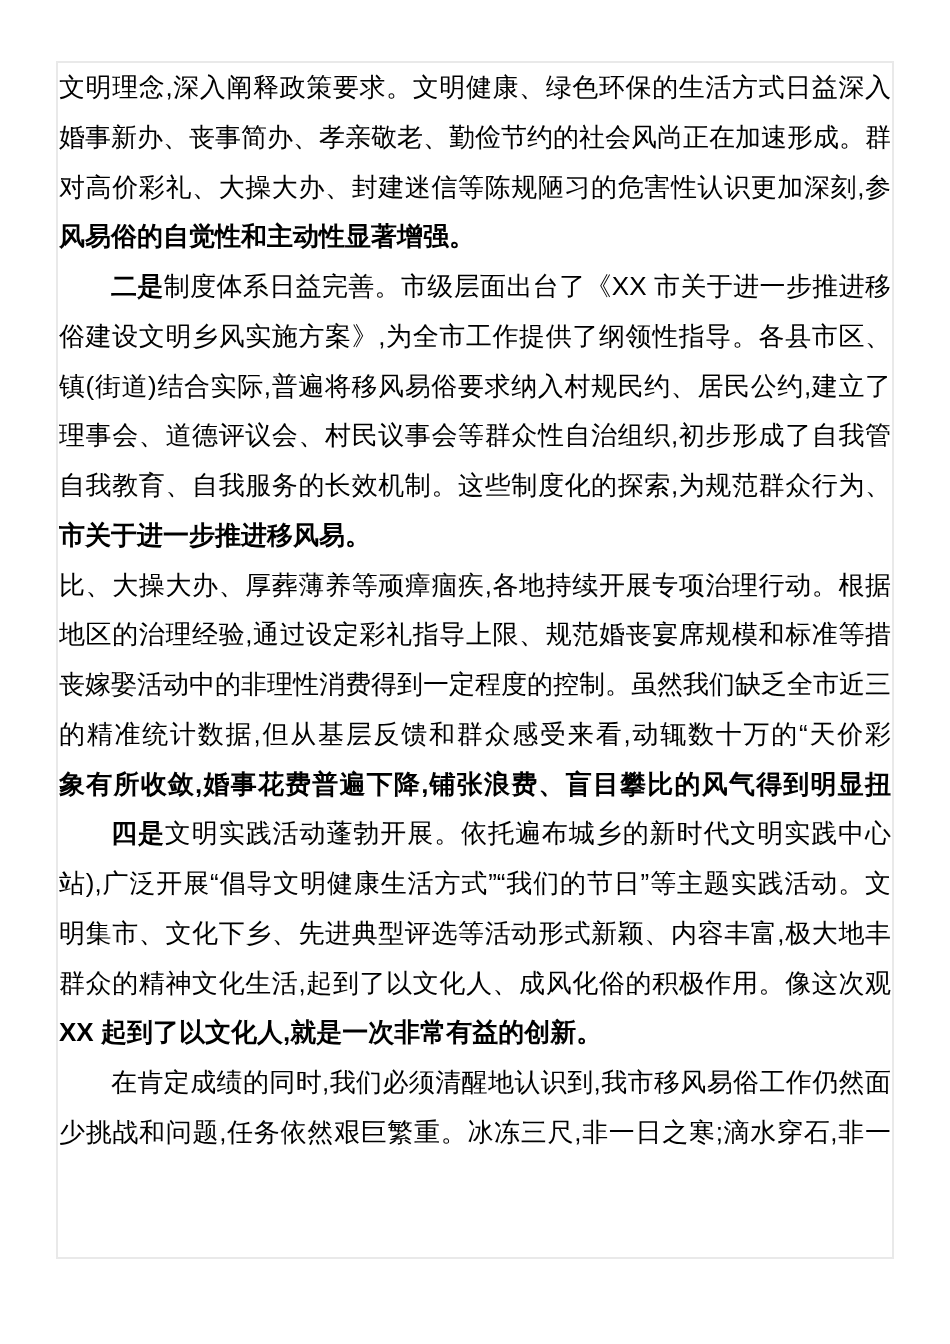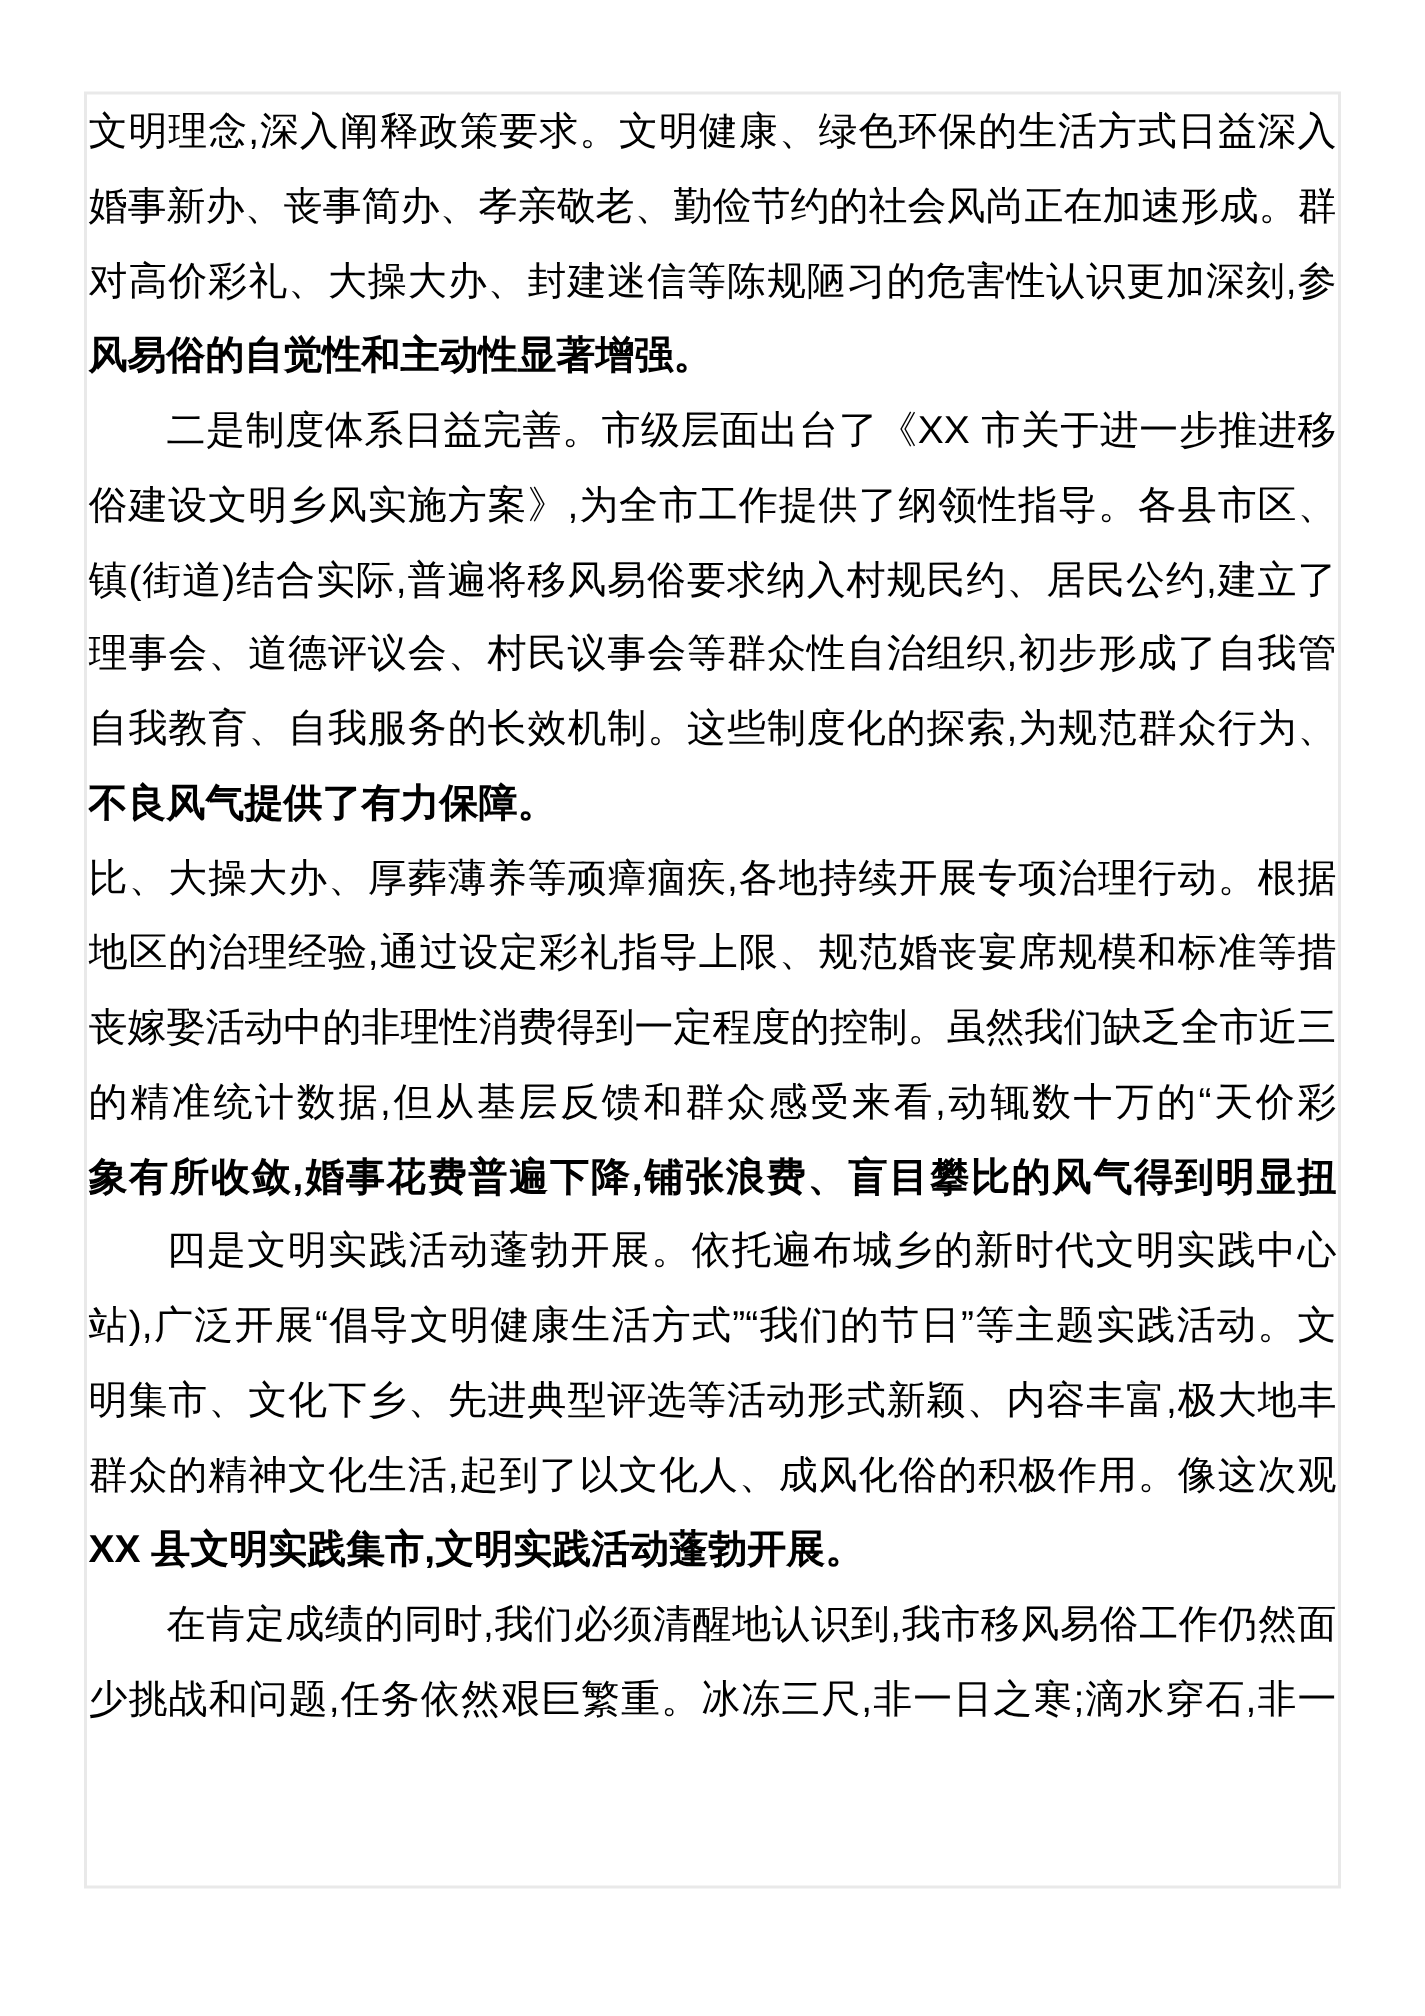--- a/index.html
+++ b/index.html
@@ -40,44 +40,44 @@
     overflow: hidden;
   }
   .line.last {
     text-align-last: left;
     font-weight: bold;
   }
   .line.indent {
     text-indent: 2em;
   }
   .lead {
-    font-weight: 400;
+    font-weight: 700;
   }
 </style>
 </head>
 <body style="background: rgb(255, 255, 255);">
 
 <div class="canvas">
   <div class="page" id="doc-page" style="background: rgb(255, 255, 255); border-color: rgb(233, 233, 233); color: rgb(0, 0, 0);">
       <div class="line">文明理念,深入阐释政策要求。文明健康、绿色环保的生活方式日益深入人心,</div>
       <div class="line">婚事新办、丧事简办、孝亲敬老、勤俭节约的社会风尚正在加速形成。群众</div>
       <div class="line">对高价彩礼、大操大办、封建迷信等陈规陋习的危害性认识更加深刻,参与移</div>
       <div class="line last">风易俗的自觉性和主动性显著增强。</div>
       <div class="line indent"><span class="lead">二是</span>制度体系日益完善。市级层面出台了《XX 市关于进一步推进移风易</div>
       <div class="line">俗建设文明乡风实施方案》,为全市工作提供了纲领性指导。各县市区、各乡</div>
       <div class="line">镇(街道)结合实际,普遍将移风易俗要求纳入村规民约、居民公约,建立了红白</div>
       <div class="line">理事会、道德评议会、村民议事会等群众性自治组织,初步形成了自我管理、</div>
       <div class="line">自我教育、自我服务的长效机制。这些制度化的探索,为规范群众行为、约束</div>
-      <div class="line last">不良风气提供了有力保障。</div>
+      <div class="line last">市关于进一步推进移风易。</div>
       <div class="line">比、大操大办、厚葬薄养等顽瘴痼疾,各地持续开展专项治理行动。根据部分</div>
       <div class="line">地区的治理经验,通过设定彩礼指导上限、规范婚丧宴席规模和标准等措施,婚</div>
       <div class="line">丧嫁娶活动中的非理性消费得到一定程度的控制。虽然我们缺乏全市近三年</div>
       <div class="line">的精准统计数据,但从基层反馈和群众感受来看,动辄数十万的“天价彩礼”现</div>
       <div class="line last">象有所收敛,婚事花费普遍下降,铺张浪费、盲目攀比的风气得到明显扭转。</div>
       <div class="line indent"><span class="lead">四是</span>文明实践活动蓬勃开展。依托遍布城乡的新时代文明实践中心(所、</div>
       <div class="line">站),广泛开展“倡导文明健康生活方式”“我们的节日”等主题实践活动。文</div>
       <div class="line">明集市、文化下乡、先进典型评选等活动形式新颖、内容丰富,极大地丰富了</div>
       <div class="line">群众的精神文化生活,起到了以文化人、成风化俗的积极作用。像这次观摩的</div>
-      <div class="line last">XX 县文明实践集市,文明实践活动蓬勃开展。</div>
+      <div class="line last">XX 起到了以文化人,就是一次非常有益的创新。</div>
       <div class="line indent">在肯定成绩的同时,我们必须清醒地认识到,我市移风易俗工作仍然面临不</div>
       <div class="line">少挑战和问题,任务依然艰巨繁重。冰冻三尺,非一日之寒;滴水穿石,非一日之</div>
     </div>
 </div>
 
 </body></html>

